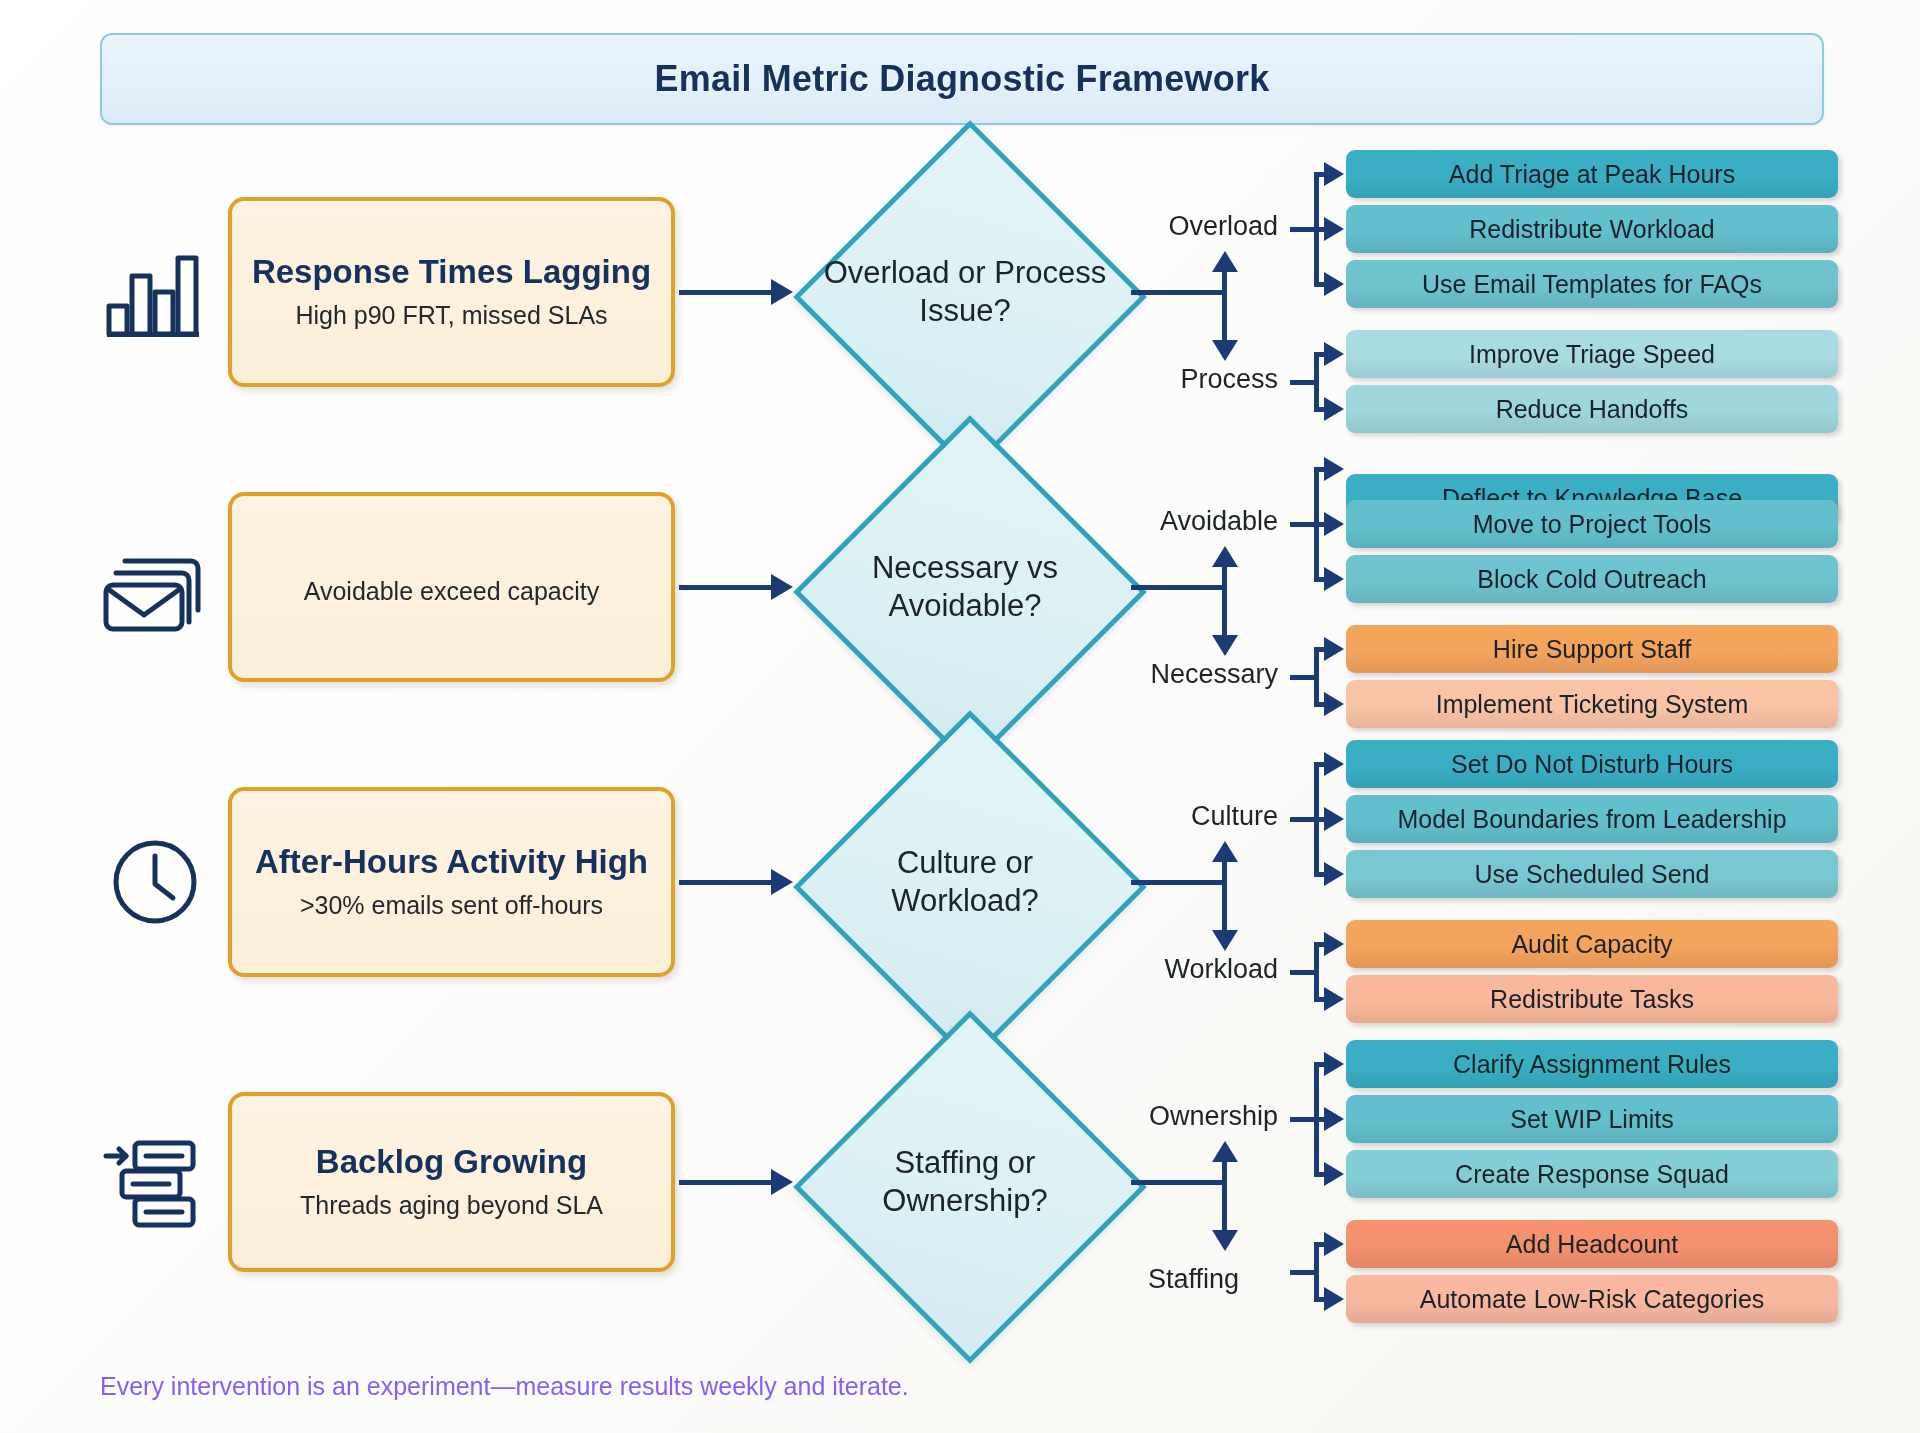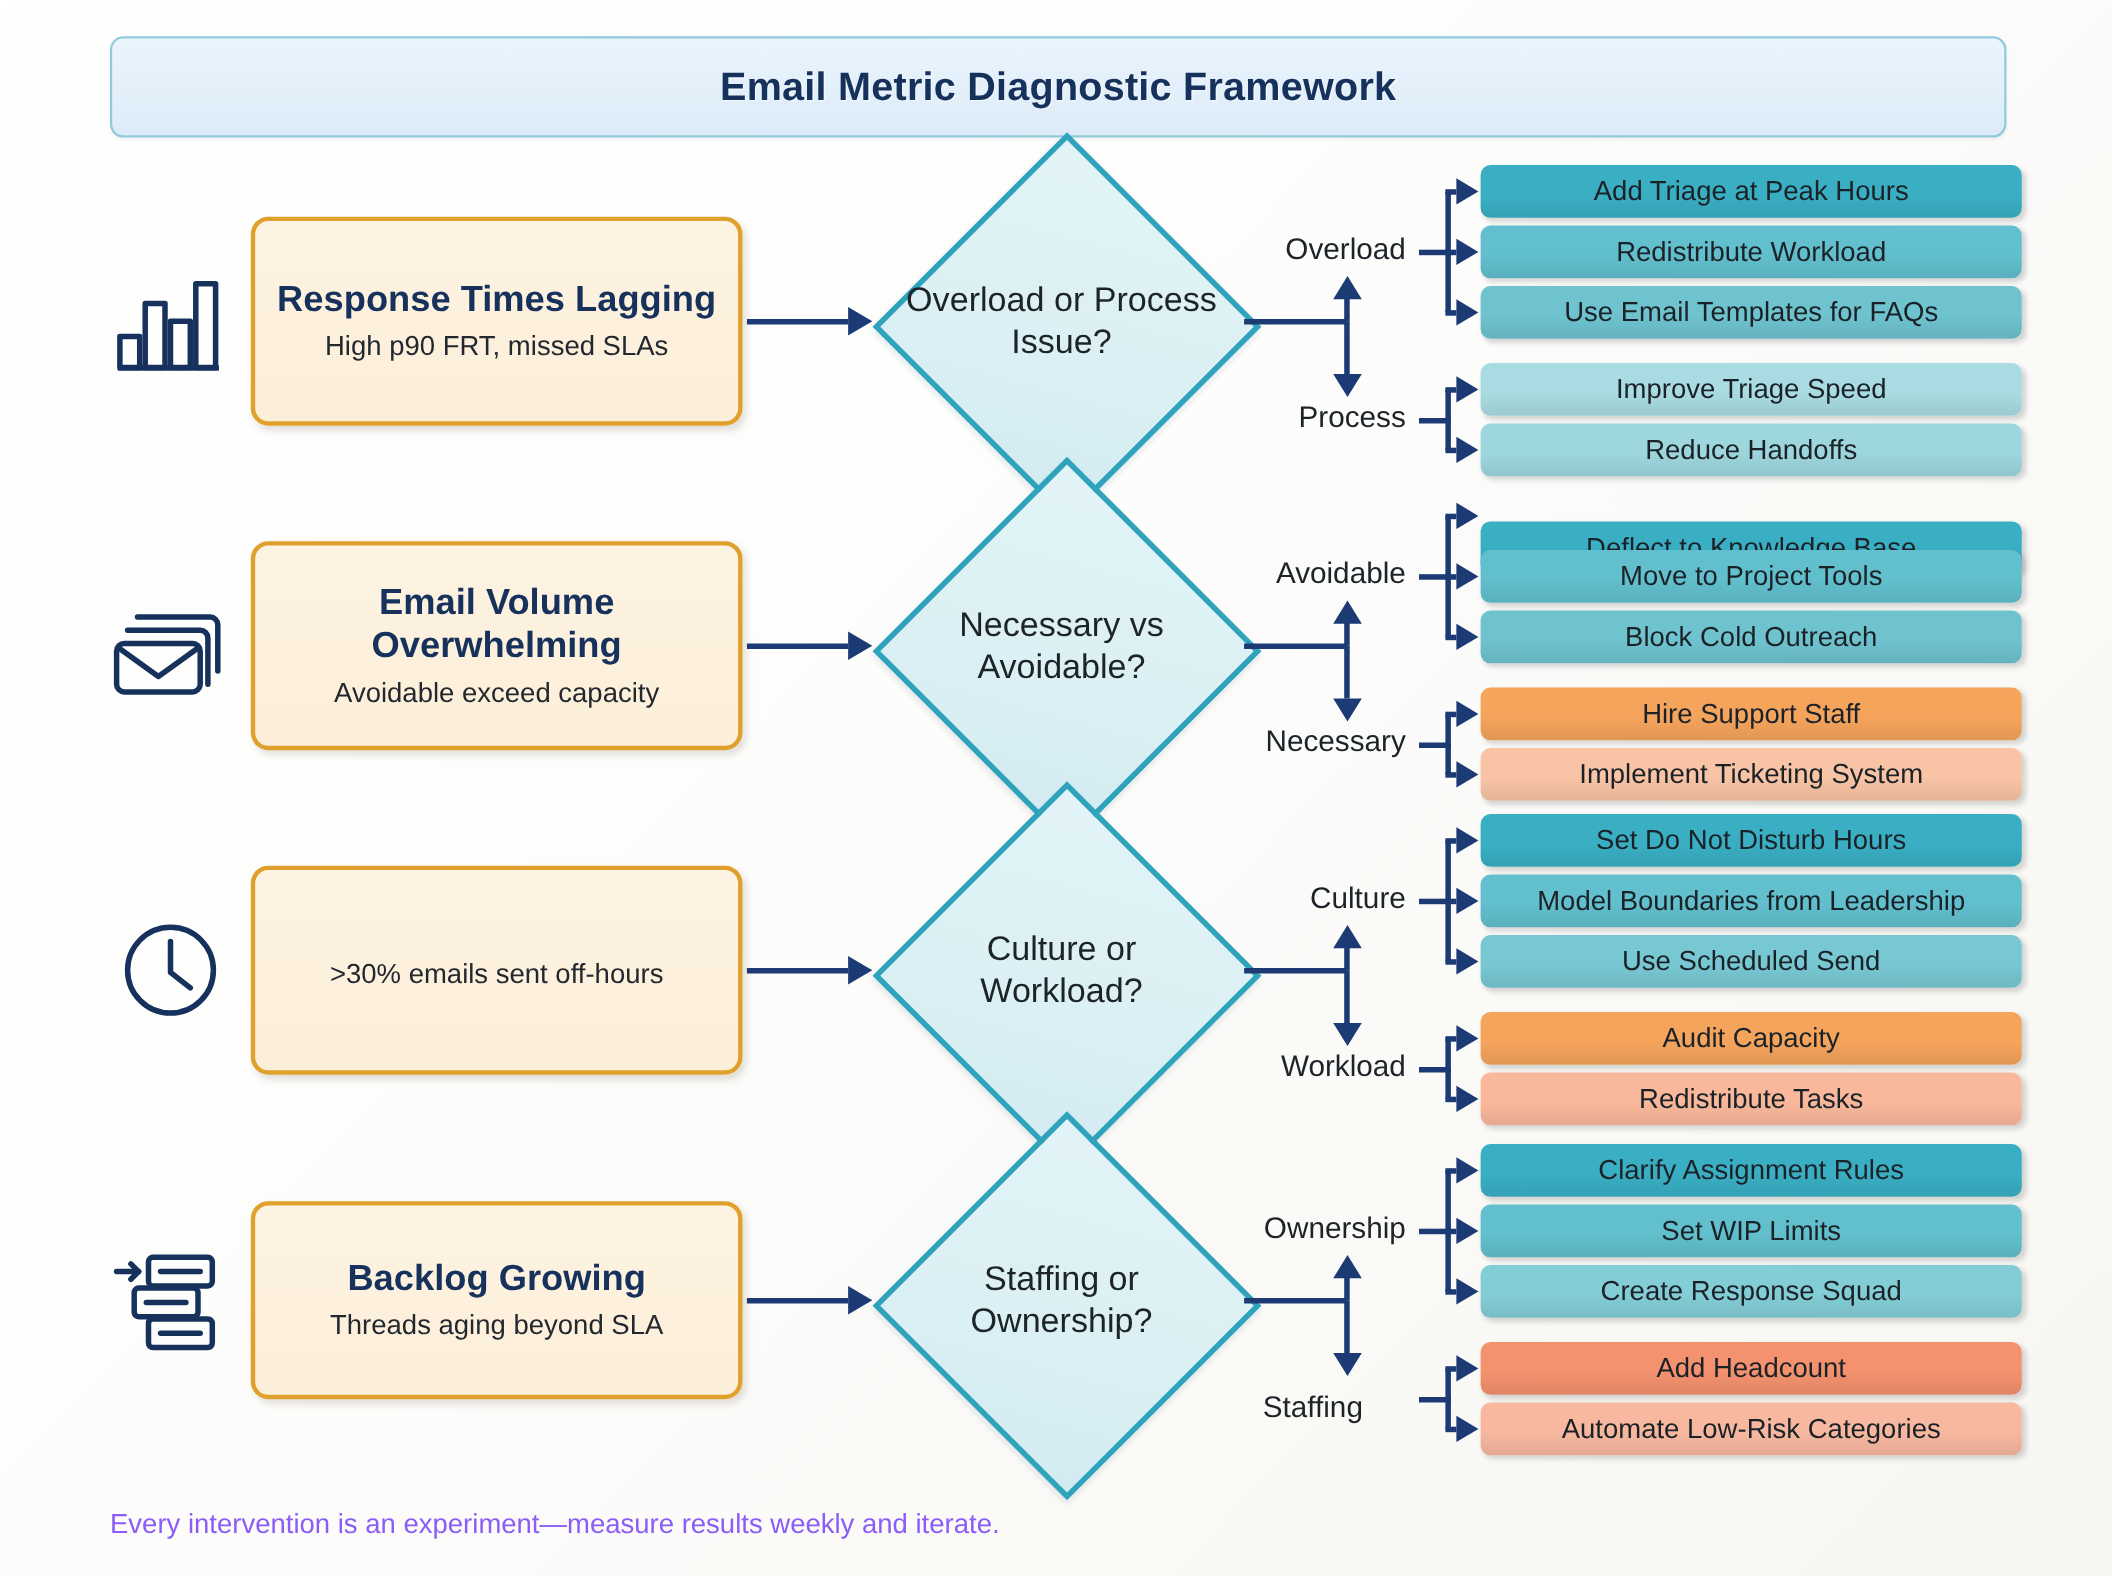--- a/index.html
+++ b/index.html
@@ -177,21 +177,20 @@
           <svg width="112" height="92" viewBox="0 0 112 92">
       <g fill="none" stroke="#16325c" stroke-width="5" stroke-linejoin="round" stroke-linecap="round">
         <path d="M26 20 h66 a7 7 0 0 1 7 7 v42"></path>
         <path d="M17 32 h66 a7 7 0 0 1 7 7 v42"></path>
         <rect x="7" y="44" width="76" height="44" rx="7"></rect>
         <path d="M9 48 L45 74 L81 48"></path>
       </g>
     </svg>
         </div>
         <div class="problem-box" style="top: 491.5px; height: 190px;">
-          <div class="pb-title">Email Volume Overwhelming</div>
      <div class="pb-sub">Avoidable exceed capacity</div>
         </div>
         <div class="arrow-h" style="left: 679px; width: 92px; top: 584.5px;"></div>
         <div class="arrow-head-r" style="left: 771px; top: 573.5px;"></div>
         <div class="diamond-wrap" style="left: 795px; top: 416.5px; width: 340px; height: 340px;">
           <div class="diamond" style="width: 240px; height: 240px; left: 50px; top: 50px;"></div>
           <div class="diamond-label">
             <span style="display:block">Necessary vs<br>Avoidable?</span>
           </div>
         </div>
@@ -223,20 +222,21 @@
         <div class="chip" style="top: 680px; background: linear-gradient(rgb(249, 196, 165) 0%, rgb(249, 196, 165) 55%, rgb(229, 180, 152) 100%);">Implement Ticketing System</div>
       </div>
       <div class="row" style="top: 0px;">
         <div class="icon-slot" style="top: 826.5px;">
           <svg width="96" height="96" viewBox="0 0 96 96">
       <circle cx="48" cy="48" r="39" fill="none" stroke="#16325c" stroke-width="5"></circle>
       <path d="M48 22 V50 L66 64" fill="none" stroke="#16325c" stroke-width="5" stroke-linecap="round" stroke-linejoin="round"></path>
     </svg>
         </div>
         <div class="problem-box" style="top: 786.5px; height: 190px;">
+          <div class="pb-title">After-Hours Activity High</div>
      <div class="pb-sub">&gt;30% emails sent off-hours</div>
         </div>
         <div class="arrow-h" style="left: 679px; width: 92px; top: 879.5px;"></div>
         <div class="arrow-head-r" style="left: 771px; top: 868.5px;"></div>
         <div class="diamond-wrap" style="left: 795px; top: 711.5px; width: 340px; height: 340px;">
           <div class="diamond" style="width: 240px; height: 240px; left: 50px; top: 50px;"></div>
           <div class="diamond-label">
             <span style="display:block">Culture or<br>Workload?</span>
           </div>
         </div>

